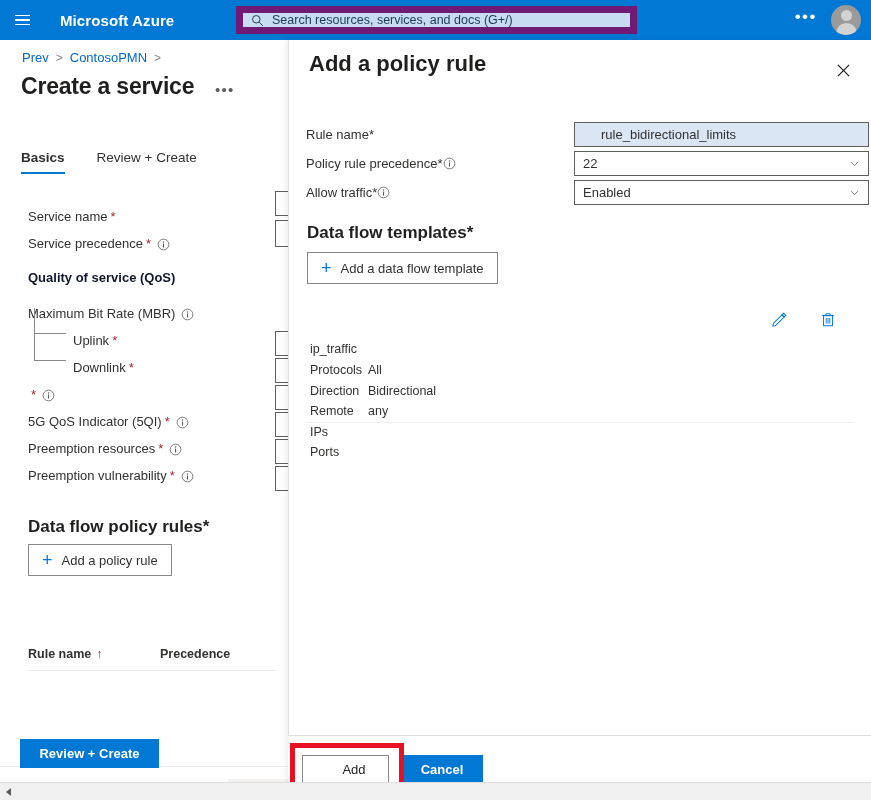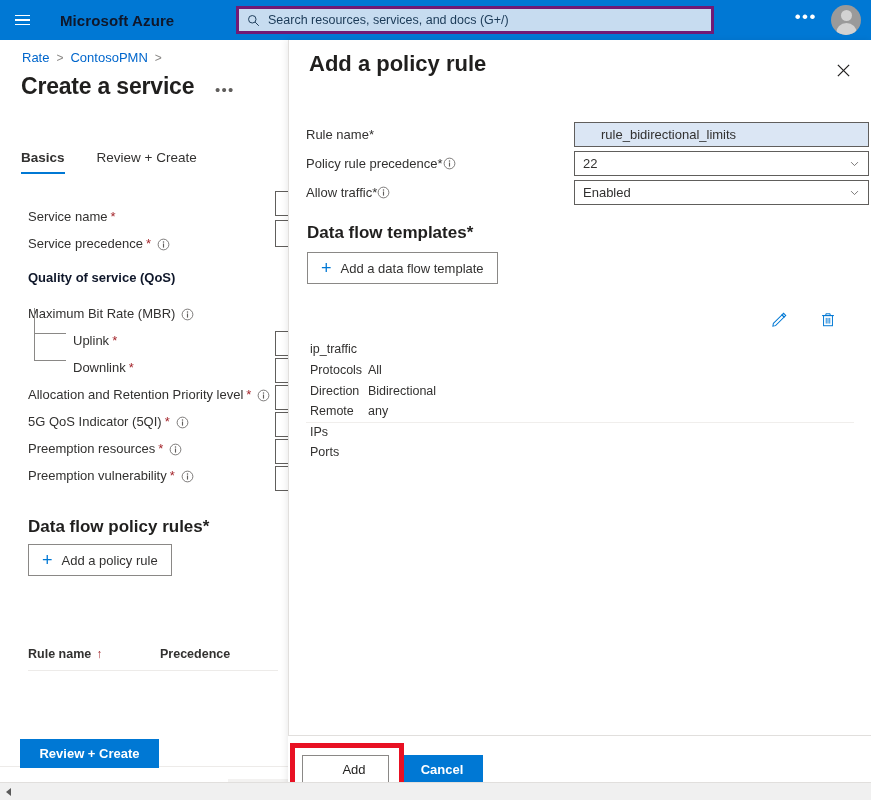--- a/index.html
+++ b/index.html
@@ -17,26 +17,26 @@
   .topbar {
     position: absolute; left: 0; top: 0; width: 871px; height: 40px;
     background: #0078d4; display: flex; align-items: center;
   }
   .hamburger {
     width: 44px; height: 40px; display: flex; flex-direction: column;
     align-items: center; justify-content: center; gap: 3px; cursor: pointer;
   }
   .hamburger i { display: block; width: 15px; height: 1.6px; background: #fff; }
   .brand {
-    color: #0f172a; font-size: 15px; font-weight: bold; letter-spacing: .1px;
+    color: #ffffff; font-size: 15px; font-weight: bold; letter-spacing: .1px;
     margin-left: 16px; white-space: nowrap;
   }
   .searchbox {
-    position: absolute; left: 236px; top: 6px; width: 478px; height: 28px;
-    background: #c7dcf0; border: 3px solid #701a75;
+    position: absolute; left: 236px; top: 6px; width: 401px; height: 28px;
+    background: #c7dcf0; border: 7px solid #701a75;
     display: flex; align-items: center; padding: 0 8px; cursor: text;
   }
   .searchbox .ph { font-size: 12.5px; color: #1b3a57; margin-left: 8px; }
   .svgicon { display: block; }
   .topright {
     position: absolute; right: 0; top: 0; height: 40px; display: flex;
     align-items: center; gap: 4px; padding-right: 10px;
   }
   .dots-btn {
     color: #fff; font-size: 17px; letter-spacing: 1.5px; line-height: 8px;
@@ -230,21 +230,21 @@
       <div class="avatar">
         <div class="head"></div>
         <div class="body"></div>
       </div>
     </div>
   </div>
 
   <div class="page">
 
     <div class="breadcrumb">
-      <a>Rate</a>
+      <a>Prev</a>
       <span class="sep">&gt;</span>
       <a>ContosoPMN</a>
       <span class="sep">&gt;</span>
     </div>
 
     <div class="page-title">Create a service</div>
     <div class="title-dots">•••</div>
 
     <div class="tabs">
       <div class="tab active">Basics</div>
@@ -286,21 +286,20 @@
         <span>Uplink</span>
         <span class="req">*</span>
       </div>
       <div class="frow indent">
         <span class="tree-line" style="top:-40px;height:53px;"></span>
         <span>Downlink</span>
         <span class="req">*</span>
       </div>
 
       <div class="frow">
-        <span>Allocation and Retention Priority level</span>
         <span class="req">*</span>
         <span class="info">
           <svg class="svgicon" width="13" height="13" viewBox="0 0 16 16">
             <circle cx="8" cy="8" r="6.6" fill="none" stroke="#605e5c" stroke-width="1"></circle>
             <circle cx="8" cy="4.8" r=".9" fill="#605e5c"></circle>
             <rect x="7.3" y="6.8" width="1.4" height="5" fill="#605e5c"></rect>
           </svg>
         </span>
       </div>
       <div class="frow">

